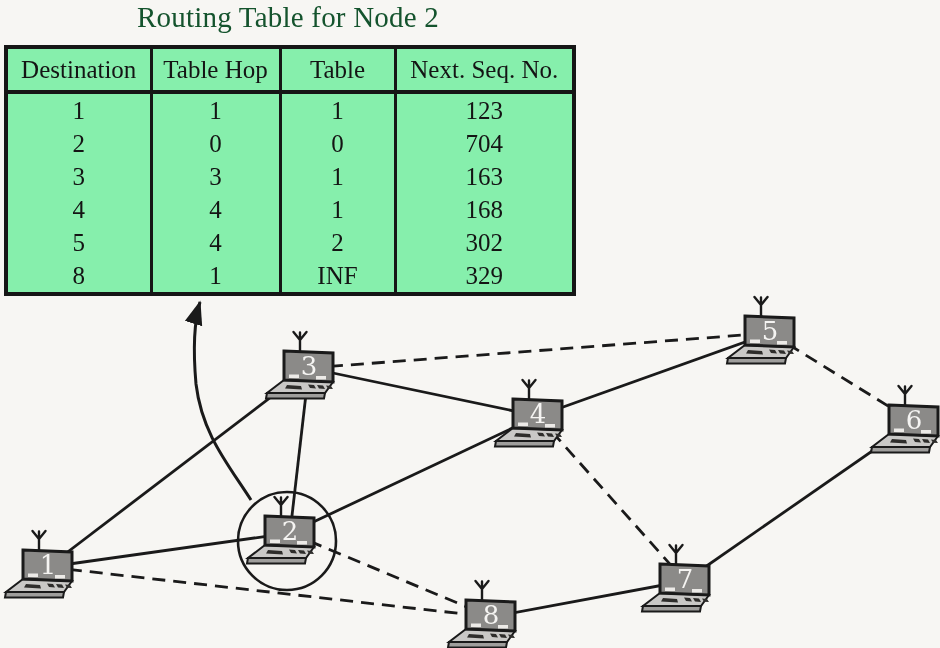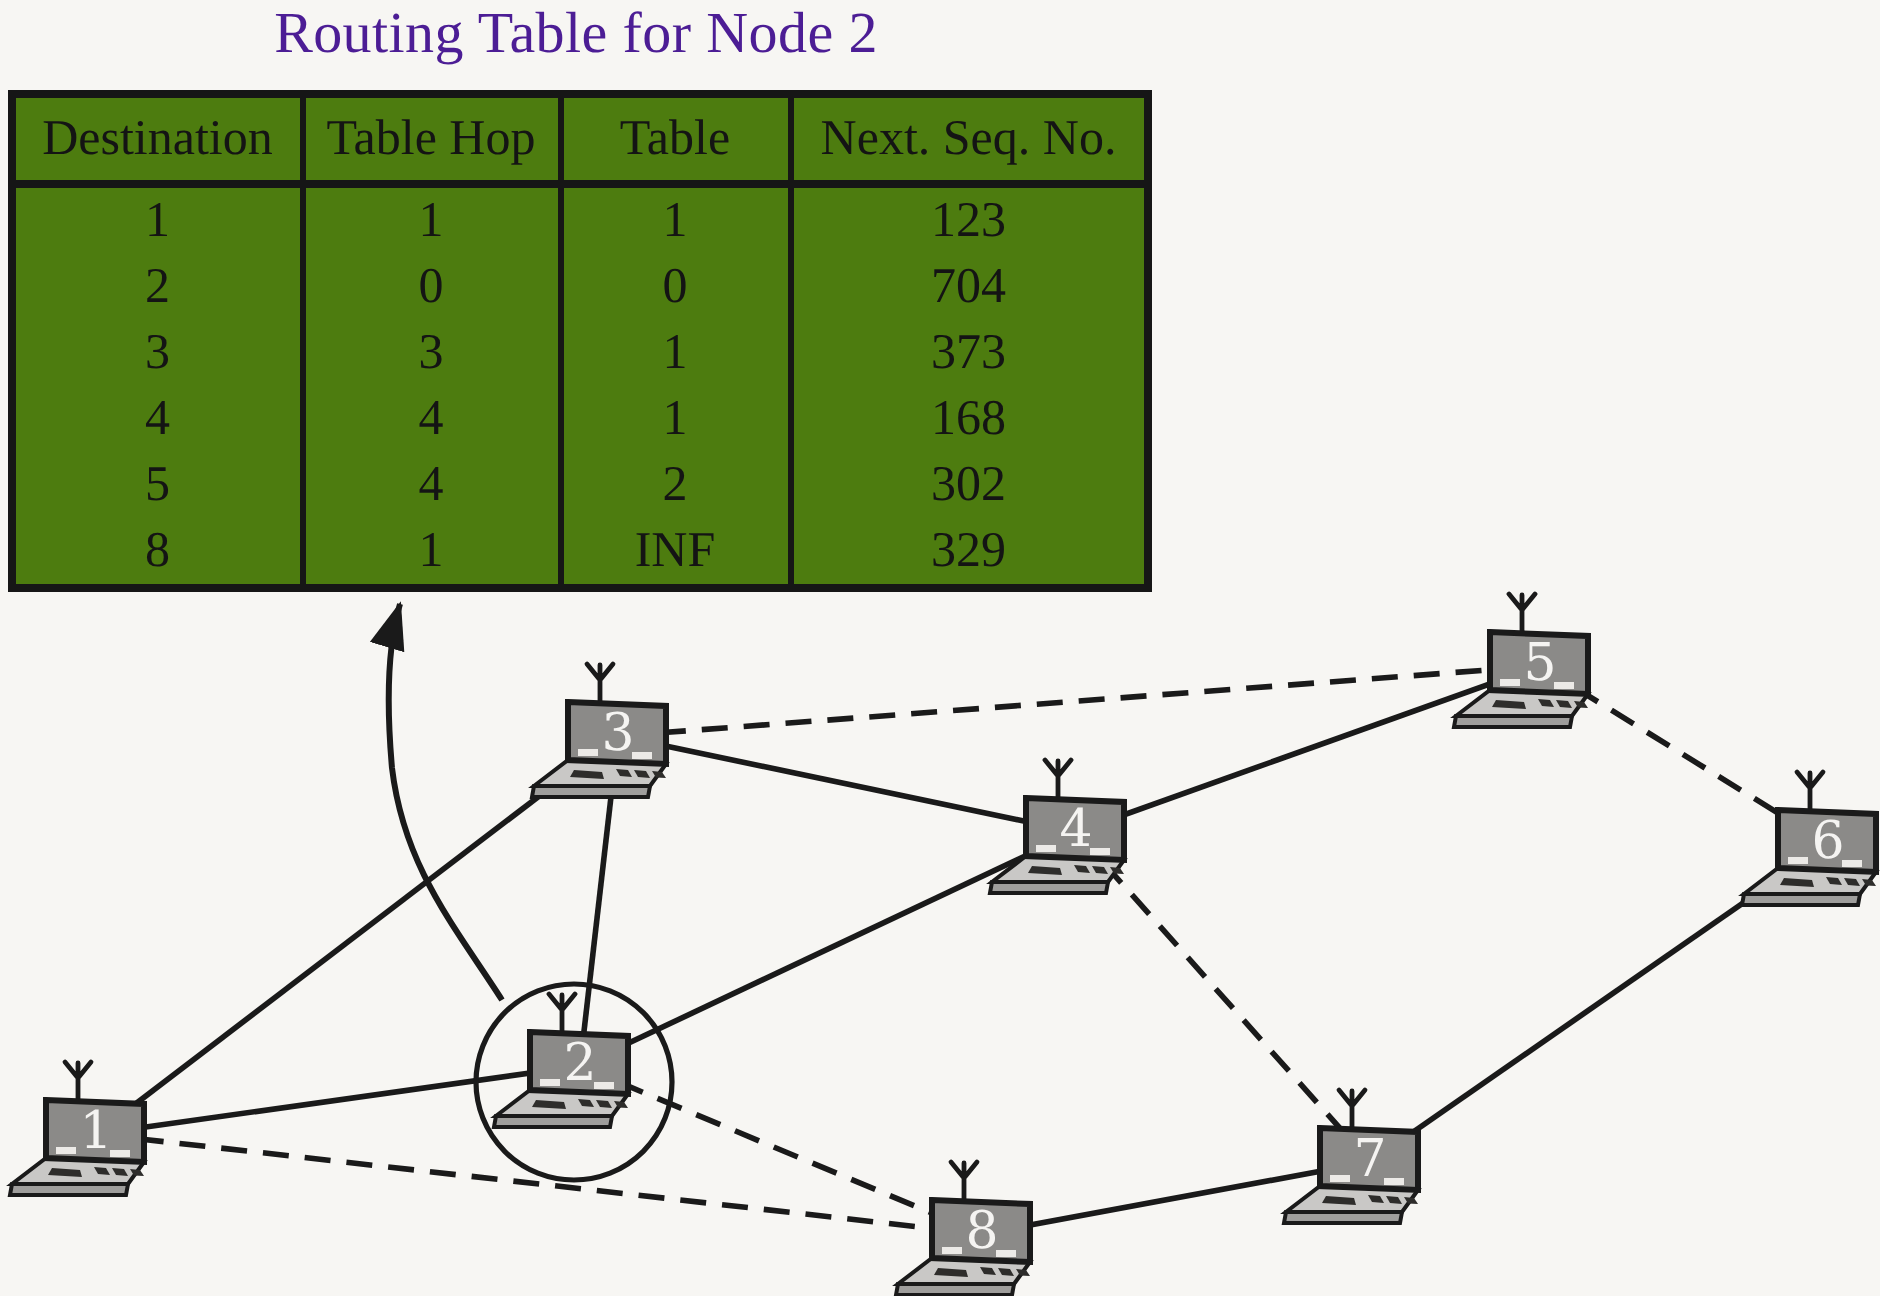--- a/index.html
+++ b/index.html
@@ -4,27 +4,27 @@
 <style>
   html,body{margin:0;padding:0;}
   .stage{
     position:relative;width:940px;height:648px;overflow:hidden;
     background:#f7f6f3;color:#141414;
     font-family:"Liberation Serif",serif;
   }
   .figure-title{
     position:absolute;left:4px;top:1px;width:568px;
     text-align:center;font-size:29px;letter-spacing:0.2px;
-    color:#4c1d95;
+    color:#14532d;
   }
   .table-wrap{position:absolute;left:4px;top:45px;}
   table.routing{
     border-collapse:collapse;
     border:4px solid #161616;
-    background:#4d7c0f;
+    background:#86efac;
     table-layout:fixed;
   }
   table.routing th{
     border:3px solid #161616;
     border-bottom:4px solid #161616;
     font-weight:normal;font-size:25px;
     height:41px;padding:0 4px;text-align:center;
   }
   table.routing td{
     border-left:3px solid #161616;
@@ -194,21 +194,21 @@
           <tr>
             <td>2</td>
             <td>0</td>
             <td>0</td>
             <td>704</td>
           </tr>
           <tr>
             <td>3</td>
             <td>3</td>
             <td>1</td>
-            <td>373</td>
+            <td>163</td>
           </tr>
           <tr>
             <td>4</td>
             <td>4</td>
             <td>1</td>
             <td>168</td>
           </tr>
           <tr>
             <td>5</td>
             <td>4</td>

